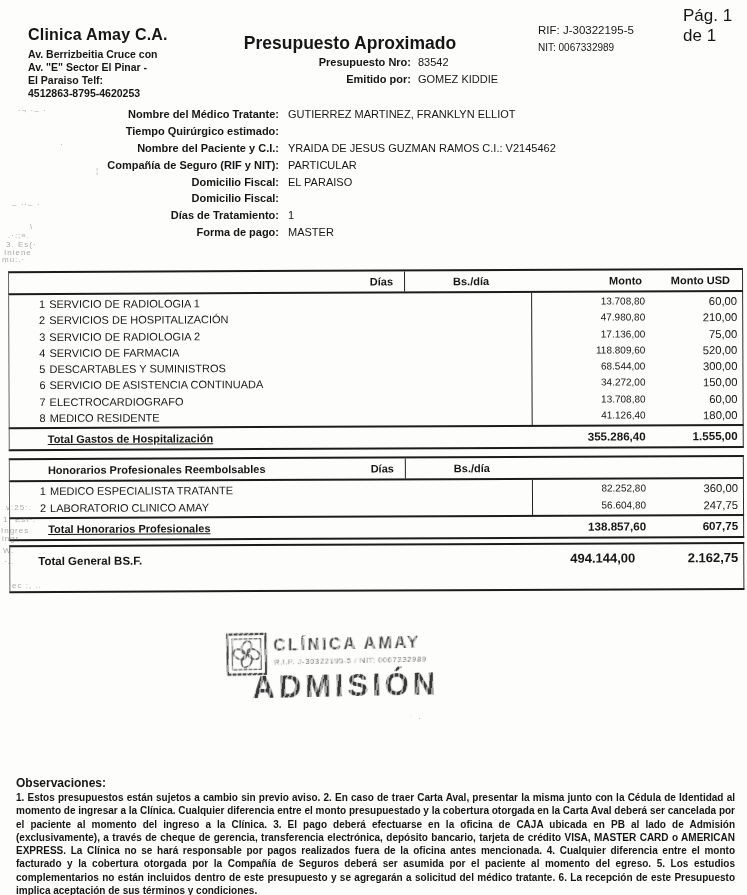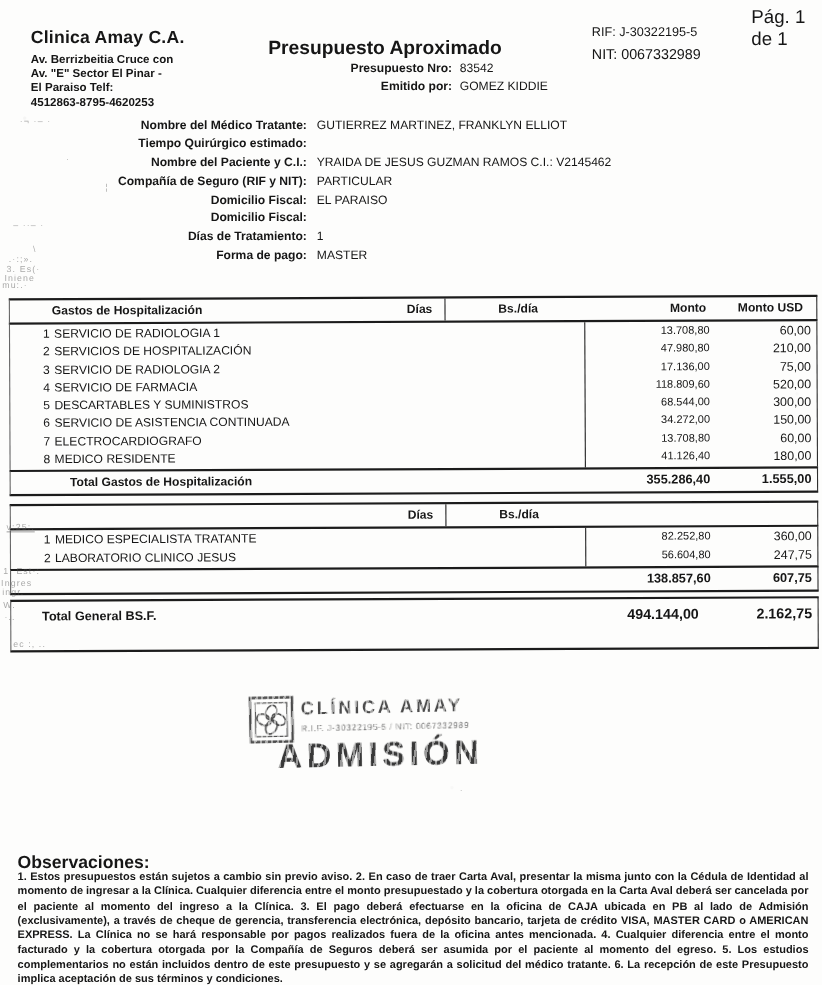--- a/index.html
+++ b/index.html
@@ -12,21 +12,21 @@
     background:
       radial-gradient(circle at 3% 12%, rgba(0,0,0,.03) 0 1px, transparent 2px),
       radial-gradient(circle at 97% 40%, rgba(0,0,0,.02) 0 1px, transparent 2px),
       radial-gradient(circle at 55% 80%, rgba(0,0,0,.02) 0 1px, transparent 2px);
   }
   
   .clinic-name{position:absolute;left:28px;top:26px;font-size:16px;font-weight:bold;letter-spacing:.2px;}
   .clinic-address{position:absolute;left:28px;top:48px;font-size:10.5px;line-height:13px;font-weight:bold;}
   .doc-title{position:absolute;left:232px;top:33px;width:236px;text-align:center;font-size:17.5px;font-weight:bold;}
   .rif{position:absolute;left:538px;top:24px;font-size:11.5px;}
-  .nit{position:absolute;left:538px;top:42px;font-size:13px;}
+  .nit{position:absolute;left:538px;top:42px;font-size:10px;}
   .pagenum{position:absolute;left:655px;top:6px;font-size:17px;margin-left:28px;}
   
   .meta{position:absolute;top:54px;left:0;width:747px;font-size:11px;}
   .meta .frow{height:17px;line-height:17px;white-space:nowrap;}
   .meta .flabel{display:inline-block;box-sizing:border-box;width:418px;padding-right:7px;text-align:right;font-weight:bold;}
   .details{position:absolute;top:106px;left:0;width:747px;font-size:11px;}
   .details .frow{height:16.9px;line-height:16.9px;white-space:nowrap;}
   .details .flabel{display:inline-block;box-sizing:border-box;width:288px;padding-right:9px;text-align:right;font-weight:bold;}
   .fvalue{font-weight:normal;}
   
@@ -43,47 +43,47 @@
   .tbody{position:relative;border-left:1px solid #666;border-right:1px solid #2e2e2e;padding:1px 0;}
   .tbody .vline2{position:absolute;left:522px;top:0;bottom:0;width:1px;background:#222;}
   .trow{position:relative;height:16.3px;line-height:16.3px;}
   .rnum{position:absolute;left:20px;width:16px;text-align:right;}
   .rdesc{position:absolute;left:40px;}
   .rmonto{position:absolute;right:97px;font-size:10px;}
   .rusd{position:absolute;right:5px;font-size:11.3px;}
   .ttotal{position:relative;height:20px;line-height:20px;font-weight:bold;
     border-top:2.5px solid #1c1c1c;border-bottom:2px solid #1c1c1c;
     border-left:1px solid #666;border-right:1px solid #2e2e2e;}
-  .ttotal .tlabel{position:absolute;left:54px;}
+  .ttotal .tlabel{position:absolute;left:38px;text-decoration:underline;}
   .ttotal .rmonto,.ttotal .rusd{font-size:11.6px;}
   .gap1{height:7px;} .gap2{height:4px;}
   .grand{position:relative;height:44px;font-weight:bold;
     border-top:2px solid #1c1c1c;border-bottom:2px solid #1c1c1c;
     border-left:1px solid #666;border-right:1px solid #2e2e2e;}
   .grand .tlabel{position:absolute;left:28px;top:8px;font-size:11.5px;}
   .grand .gmonto{position:absolute;right:108px;top:6px;font-size:13px;}
   .grand .gusd{position:absolute;right:5px;top:6px;font-size:13px;}
   
   .stamp{position:absolute;left:226px;top:626px;width:260px;height:90px;color:#3d3d3d;
     transform:rotate(-1.2deg);filter:blur(.3px);
     -webkit-mask-image:repeating-linear-gradient(100deg,#000 0 3px,rgba(0,0,0,.5) 3px 5px);
     mask-image:repeating-linear-gradient(100deg,#000 0 3px,rgba(0,0,0,.5) 3px 5px);}
   .stamp-logo{position:absolute;left:0;top:4px;width:42px;height:44px;}
   .stamp-name{position:absolute;left:48px;top:8px;font-size:16.5px;font-weight:bold;letter-spacing:2.5px;color:#4a4a4a;white-space:nowrap;}
   .stamp-rif{position:absolute;left:48px;top:30px;font-size:8px;letter-spacing:.4px;color:#6b6b6b;white-space:nowrap;}
   .stamp-admision{position:absolute;left:26px;top:42px;font-size:31px;font-weight:bold;letter-spacing:4px;color:#383838;white-space:nowrap;}
   
-  .obs-title{position:absolute;left:16px;top:776px;font-size:16px;font-weight:bold;}
+  .obs-title{position:absolute;left:16px;top:776px;font-size:12px;font-weight:bold;}
   .obs-body{position:absolute;left:16px;top:791px;width:719px;font-size:10px;font-weight:bold;line-height:13.3px;text-align:justify;}
   
   .art{position:absolute;font-size:8px;color:#555;opacity:.5;letter-spacing:1px;white-space:nowrap;}
   .a1{left:18px;top:106px;} .a2{left:60px;top:140px;} .a3{left:96px;top:166px;}
   .a4{left:12px;top:200px;} .a5{left:30px;top:222px;} .a6{left:8px;top:231px;}
   .a7{left:6px;top:240px;} .a8{left:4px;top:248px;} .a9{left:2px;top:255px;}
-  .a10{left:6px;top:475px;text-decoration:underline;} .a11{left:3px;top:515px;} .a12{left:1px;top:526px;}
+  .a10{left:6px;top:503px;} .a11{left:3px;top:515px;} .a12{left:1px;top:526px;}
   .a13{left:2px;top:534px;} .a14{left:3px;top:546px;} .a15{left:4px;top:557px;}
   .a16{left:12px;top:581px;} .a17{left:418px;top:714px;}
 </style>
 </head>
 <body>
 
 <div class="noise"></div>
 
 <div class="clinic-name">Clinica Amay C.A.</div>
 <div class="clinic-address">
@@ -129,21 +129,20 @@
     <span class="flabel">Días de Tratamiento:</span><span class="fvalue">1</span>
   </div>
   <div class="frow">
     <span class="flabel">Forma de pago:</span><span class="fvalue">MASTER</span>
   </div>
 </div>
 
 <div class="tables">
 
   <div class="thead">
-    <span class="hname">Gastos de Hospitalización</span>
     <span class="hdias">Días</span>
     <span class="vline"></span>
     <span class="hbsdia">Bs./día</span>
     <span class="hmonto">Monto</span>
     <span class="husd">Monto USD</span>
   </div>
 
   <div class="tbody">
     <span class="vline2"></span>
     <div class="trow">
@@ -198,42 +197,44 @@
 
   <div class="ttotal">
     <span class="tlabel">Total Gastos de Hospitalización</span>
     <span class="rmonto">355.286,40</span>
     <span class="rusd">1.555,00</span>
   </div>
 
   <div class="gap1"></div>
 
   <div class="thead">
+    <span class="hname">Honorarios Profesionales Reembolsables</span>
     <span class="hdias">Días</span>
     <span class="vline"></span>
     <span class="hbsdia">Bs./día</span>
   </div>
 
   <div class="tbody">
     <span class="vline2"></span>
     <div class="trow">
         <span class="rnum">1</span>
         <span class="rdesc">MEDICO ESPECIALISTA TRATANTE</span>
         <span class="rmonto">82.252,80</span>
         <span class="rusd">360,00</span>
       </div>
     <div class="trow">
         <span class="rnum">2</span>
-        <span class="rdesc">LABORATORIO CLINICO JESUS</span>
+        <span class="rdesc">LABORATORIO CLINICO AMAY</span>
         <span class="rmonto">56.604,80</span>
         <span class="rusd">247,75</span>
       </div>
   </div>
 
   <div class="ttotal">
+    <span class="tlabel">Total Honorarios Profesionales</span>
     <span class="rmonto">138.857,60</span>
     <span class="rusd">607,75</span>
   </div>
 
   <div class="gap2"></div>
 
   <div class="grand">
     <span class="tlabel">Total General BS.F.</span>
     <span class="gmonto">494.144,00</span>
     <span class="gusd">2.162,75</span>

